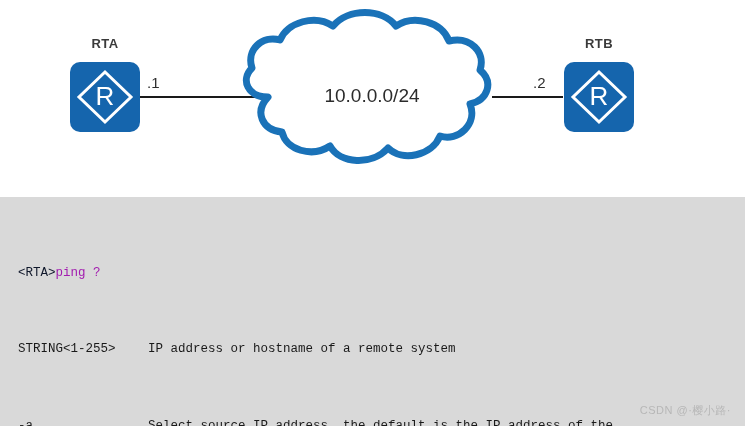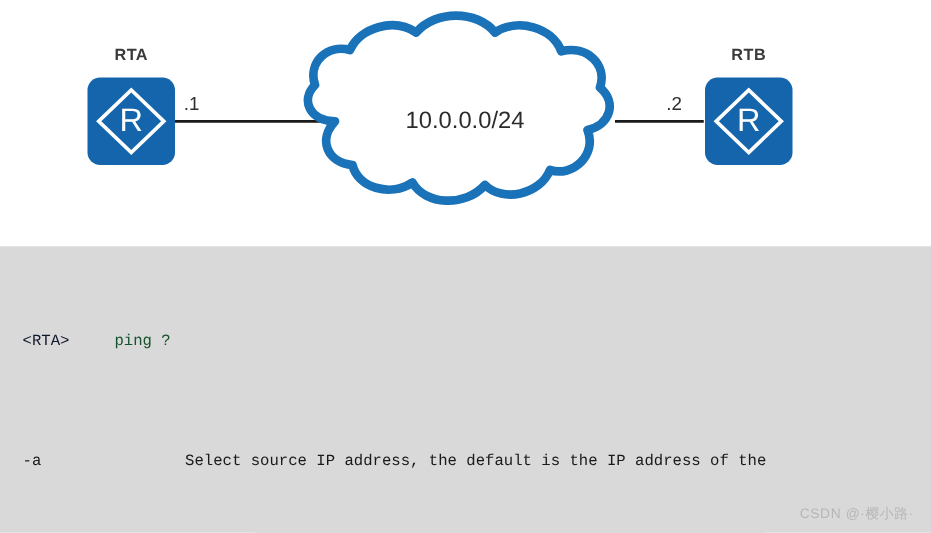--- a/index.html
+++ b/index.html
@@ -49,21 +49,21 @@
     font-size:12.5px;
     line-height:19.2px;
     color:#1a1a1a;
     white-space:pre;
     letter-spacing:0px;
   }
   .t-line{height:19.2px;display:block;white-space:pre;}
   .t-opt{display:inline-block;width:130px;white-space:pre;}
   .t-desc{white-space:pre;}
   .c-prompt{color:#0f172a;}
-  .c-cmd{color:#14532d;margin-left:36px;}
+  .c-cmd{color:#a21caf;}
 
   
   #watermark{
     position:absolute;right:14px;bottom:8px;
     font-family:"Liberation Sans",sans-serif;
     font-size:11px;
     color:#b7b7b7;
     letter-spacing:.5px;
     user-select:none;
   }
@@ -111,20 +111,21 @@
     <text class="dev-label" x="599" y="48" text-anchor="middle">RTB</text>
     <text class="if-label" x="533" y="88">.2</text>
   </svg>
 </div>
 
 <div id="terminal">
   <div id="term-lines">
 
     <span class="t-line"><span class="c-prompt">&lt;RTA&gt;</span><span class="c-cmd">ping ?</span></span>
 
+    <span class="t-line"><span class="t-opt">STRING&lt;1-255&gt;</span><span class="t-desc">IP address or hostname of a remote system</span></span>
 
     <span class="t-line"><span class="t-opt">-a</span><span class="t-desc">Select source IP address, the default is the IP address of the</span></span>
 
     
 
     
 
     
 
     

